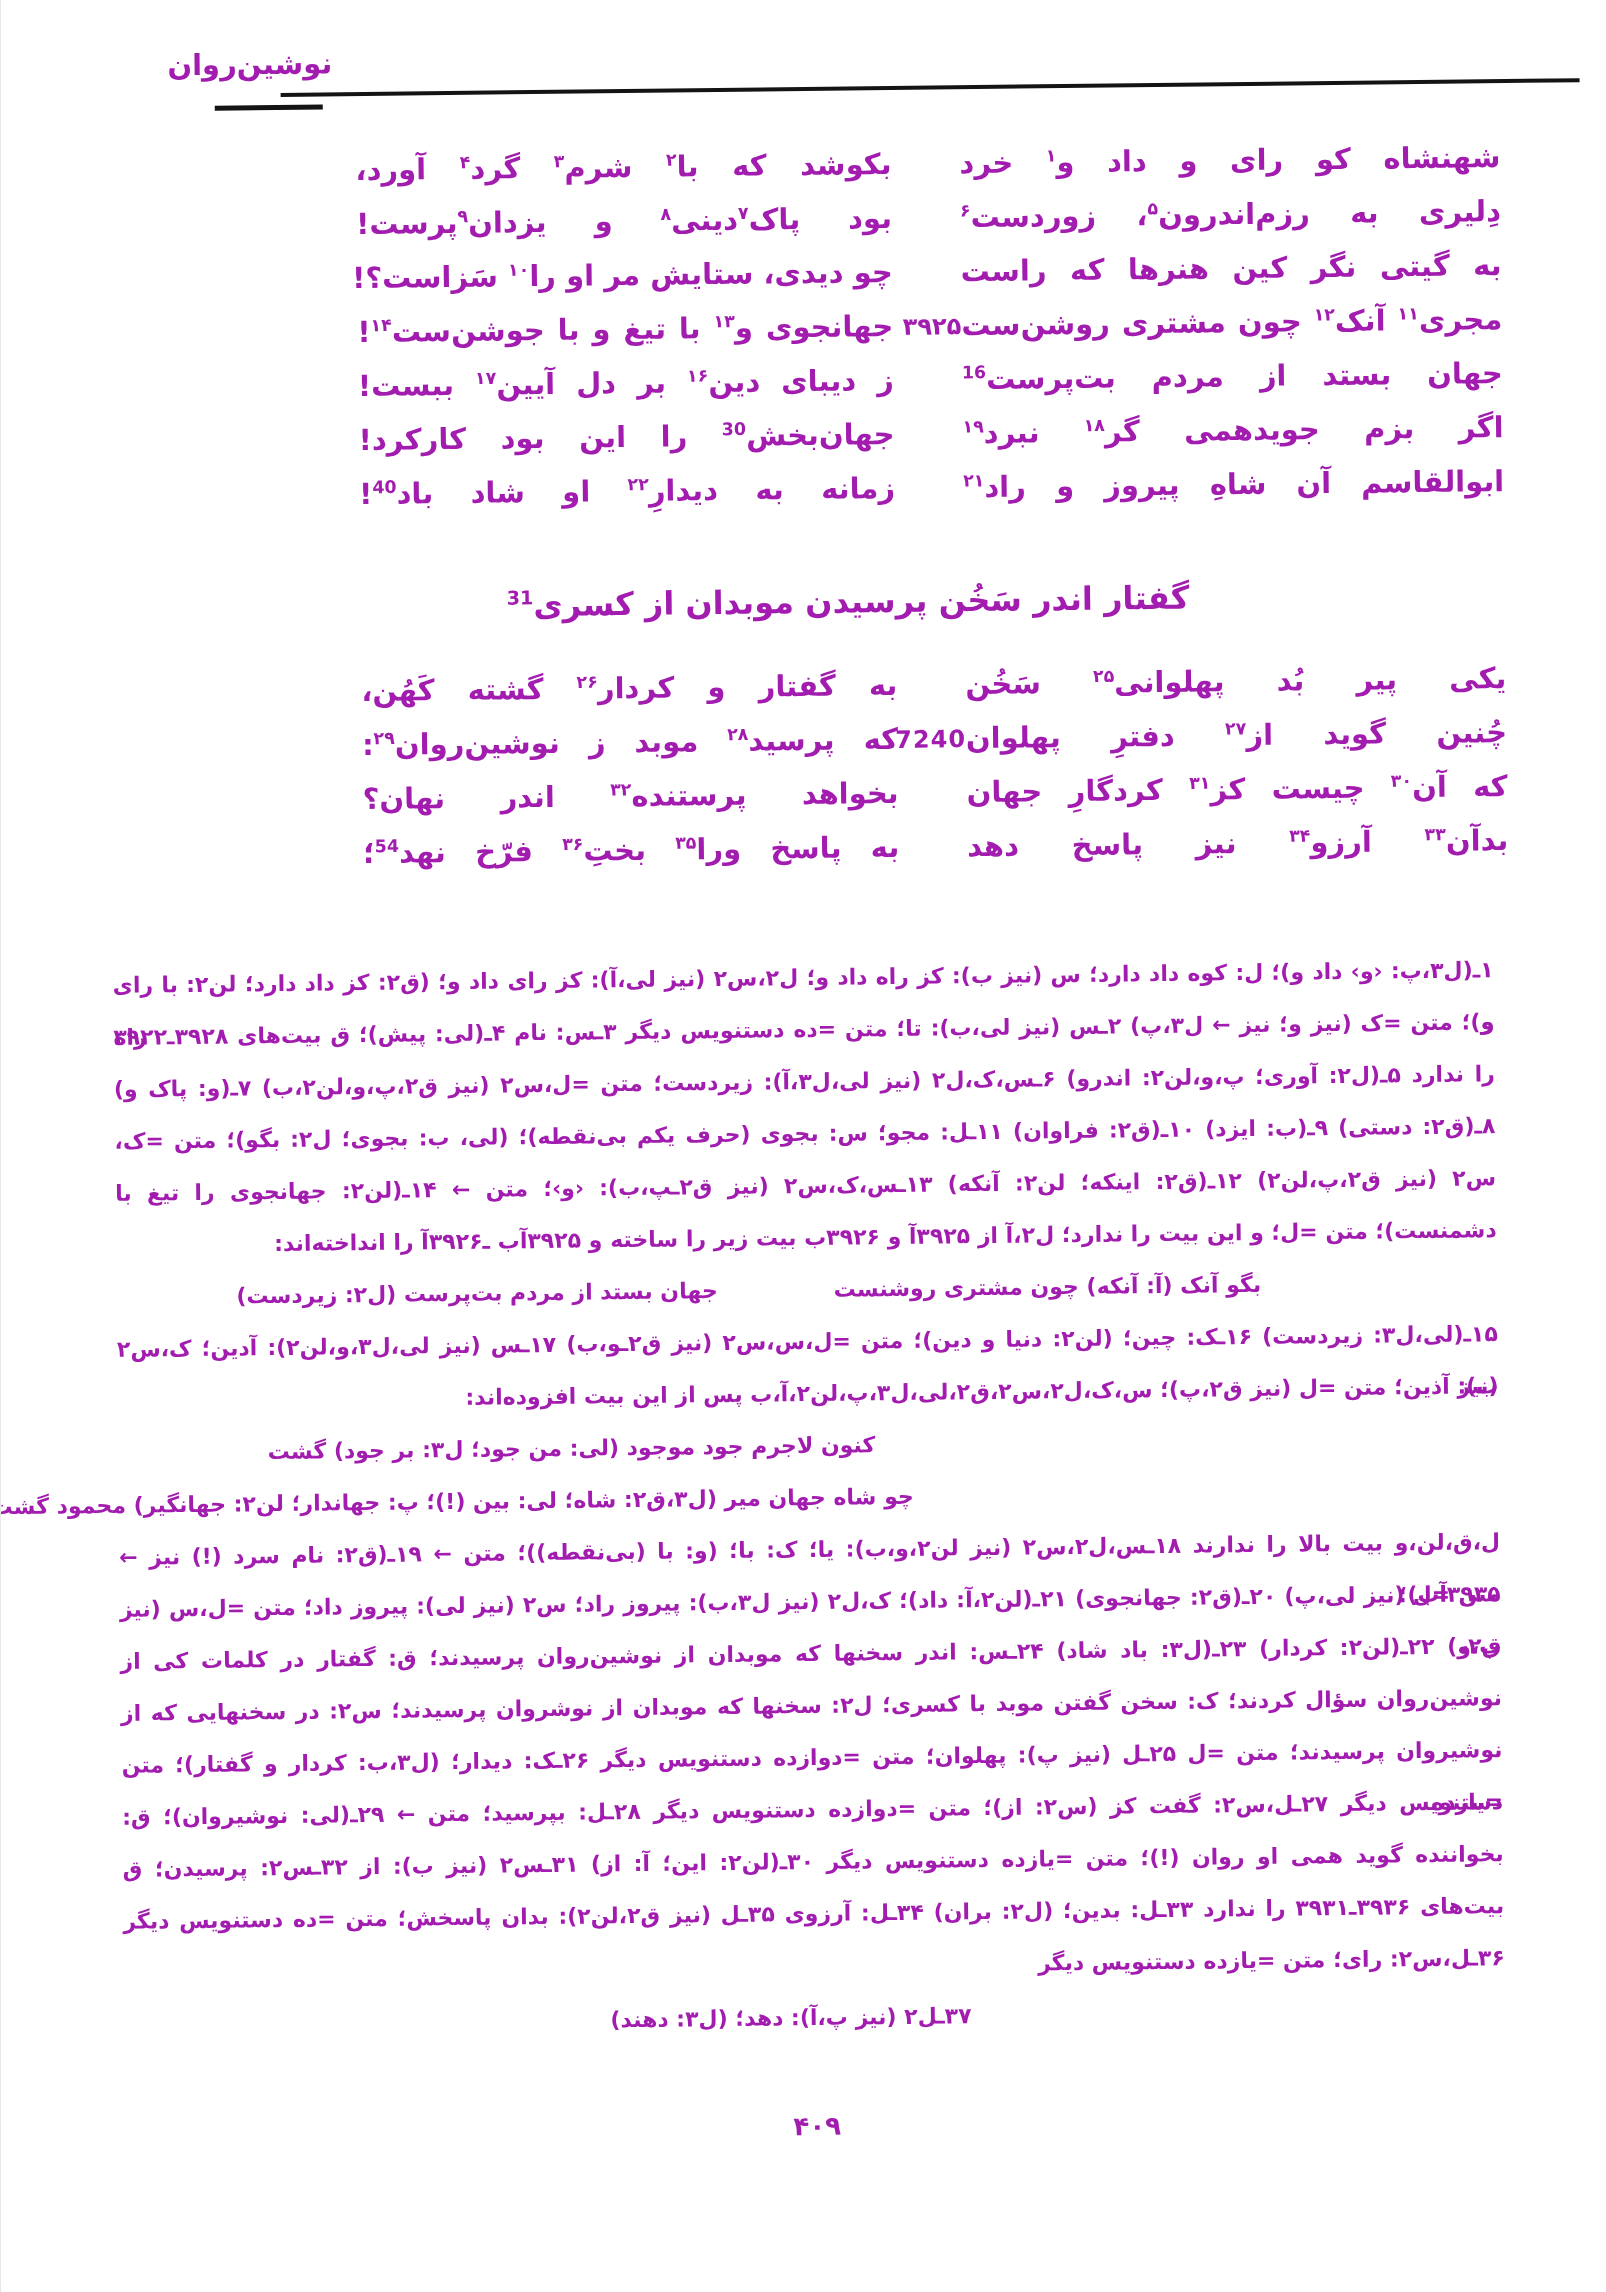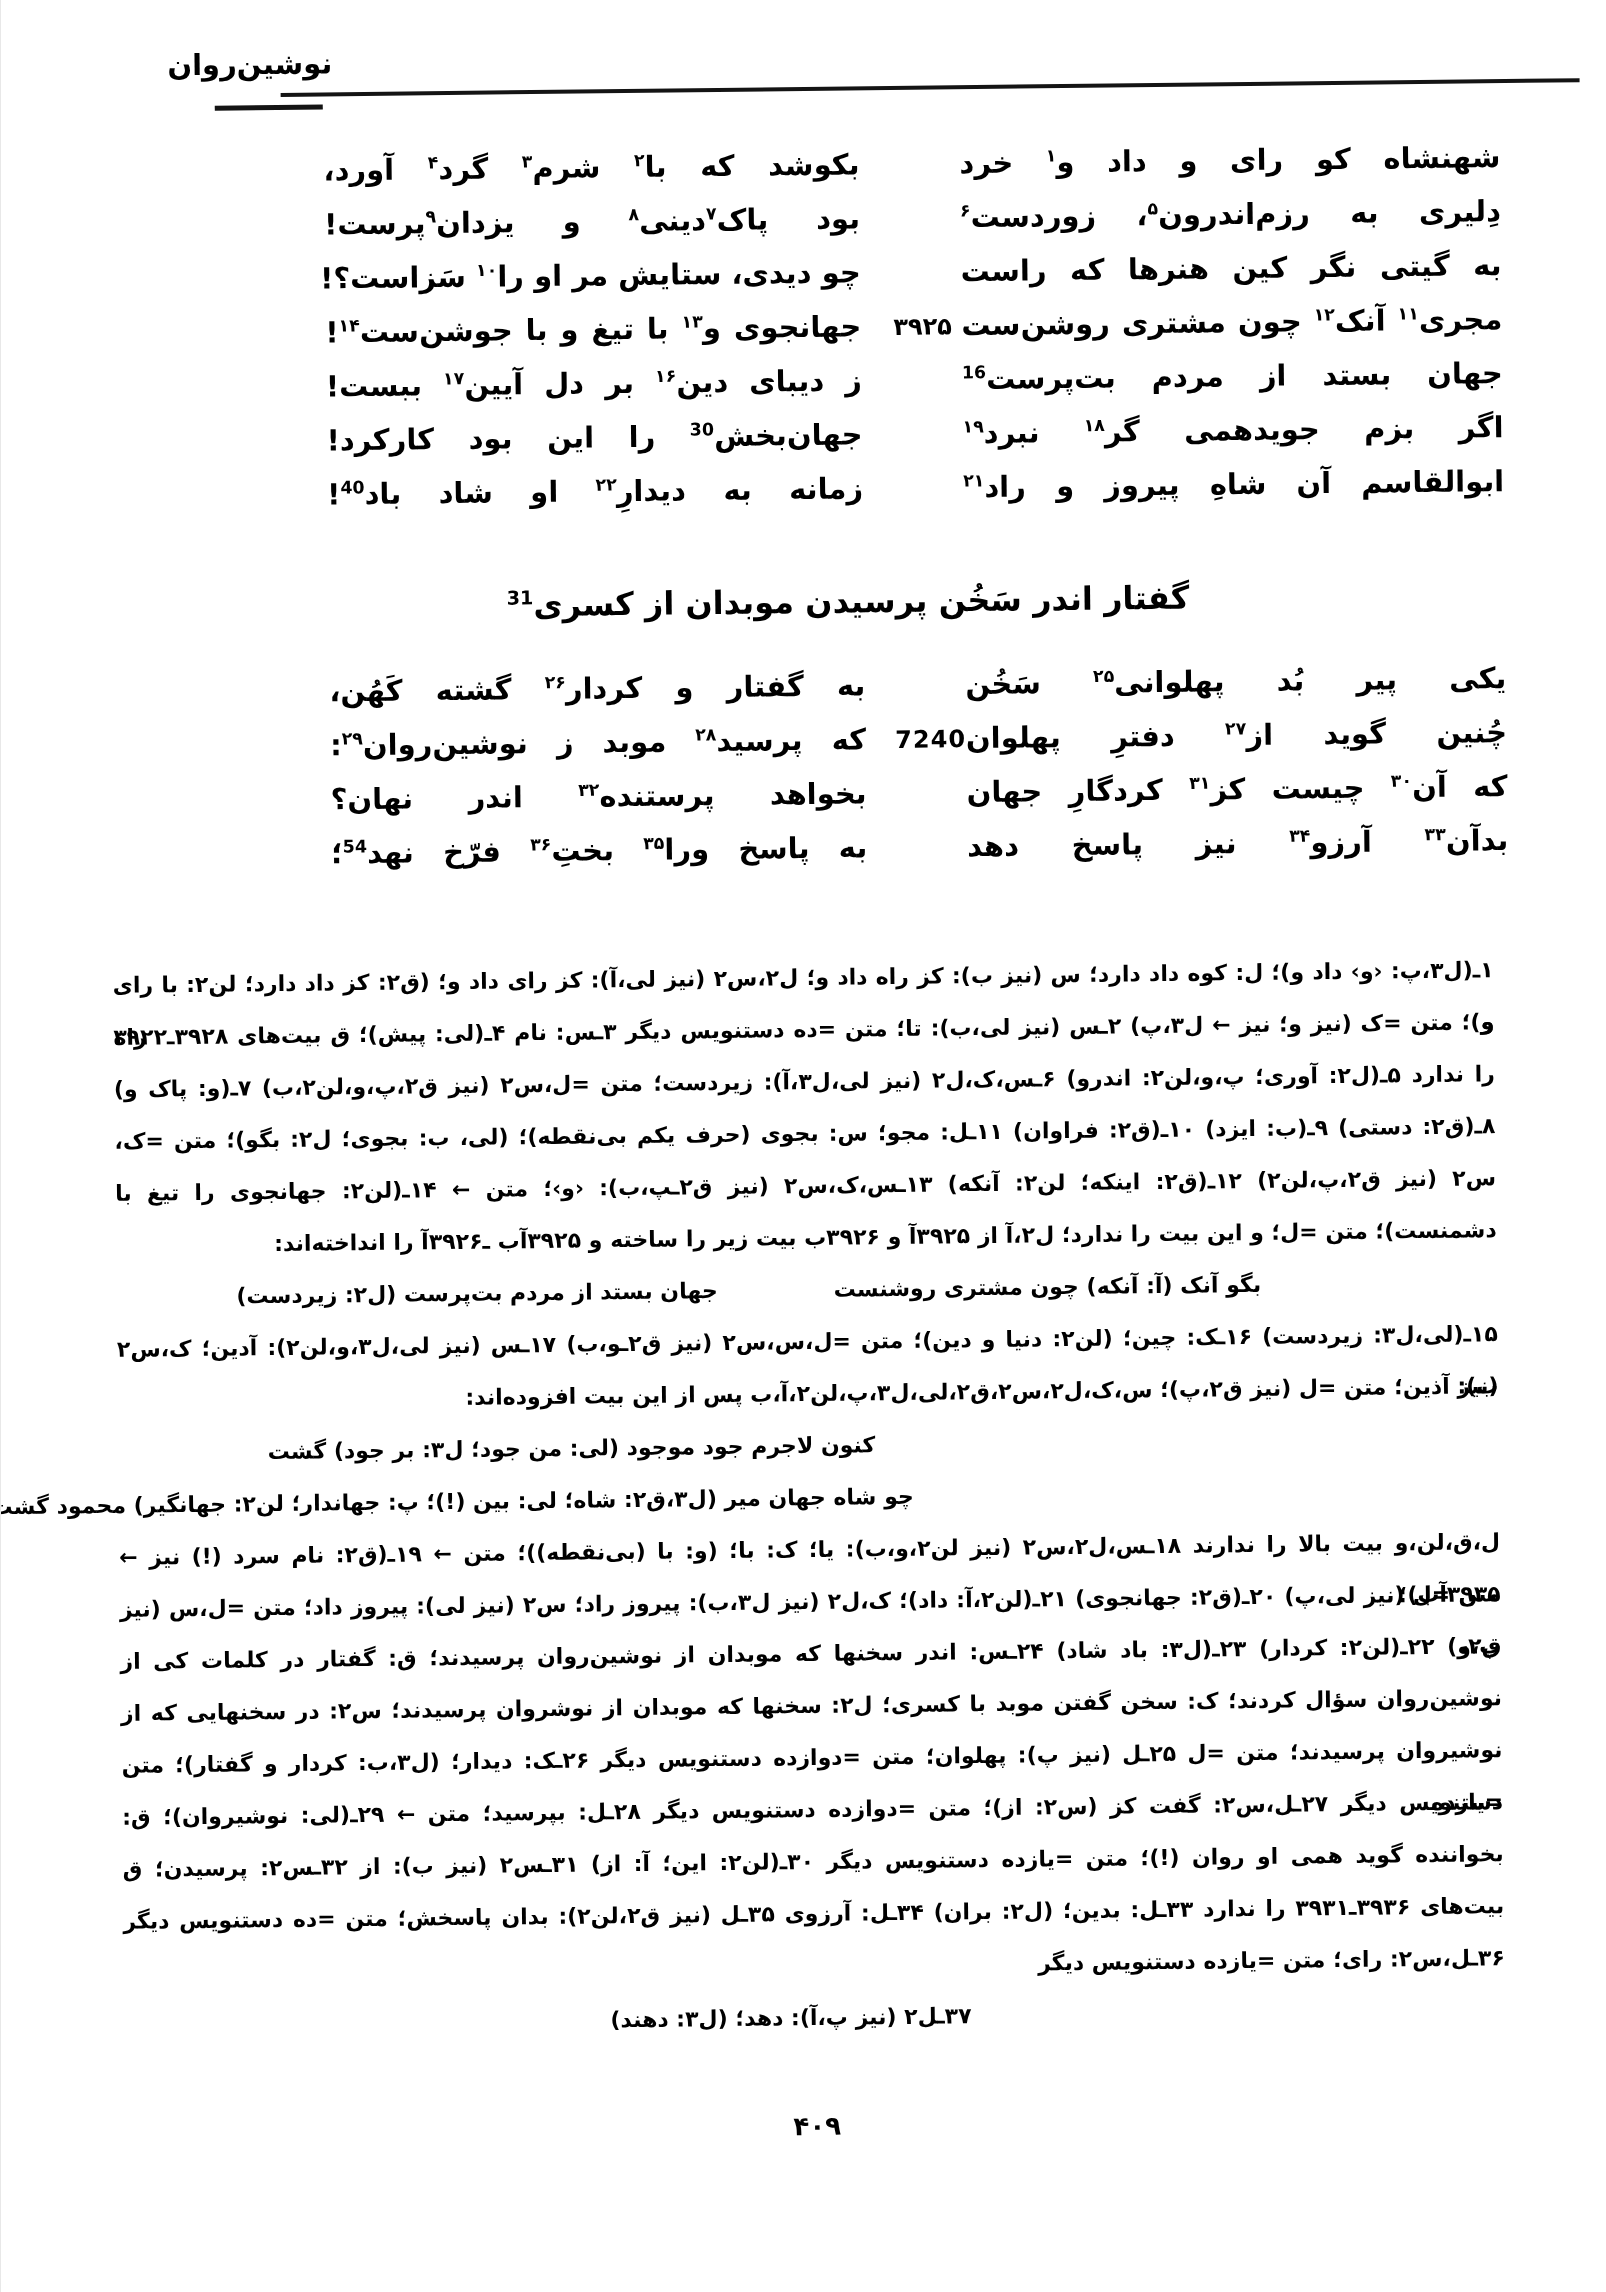--- a/index.html
+++ b/index.html
@@ -6,21 +6,21 @@
   body{
     width:1607px;height:2292px;
     background:#e8e8e8;
     font-family:"DejaVu Sans",sans-serif;
   }
   #page{
     position:relative;
     width:1607px;height:2292px;
     background:#ffffff;
     overflow:hidden;
-    color:#000000;
+    color:#a21caf;
     direction:rtl;
   }
   #scan{
     position:absolute;inset:0;
     transform:rotate(-0.65deg);
     transform-origin:50% 40%;
   }
   
   .running-title{
     position:absolute;top:41px;left:177px;
@@ -49,21 +49,21 @@
   .hemi{
     font-size:29px;font-weight:bold;line-height:48px;
     text-align:justify;text-align-last:justify;
     white-space:nowrap;overflow:visible;
   }
   .hemi-r{width:541px;}
   .hemi-l{width:536px;}
   .vnum{
     width:68px;flex:0 0 68px;
     font-size:24px;font-weight:bold;line-height:50px;
-    text-align:left;letter-spacing:1px;margin-left:32px;
+    text-align:right;letter-spacing:1px;
   }
   sup.fnm{font-size:0.60em;line-height:0;vertical-align:super;font-weight:bold;}
   
   .section-heading{
     position:absolute;top:583px;left:439px;right:343px;
     text-align:center;
     font-size:32px;font-weight:bold;
   }
   
   #footnotes{

